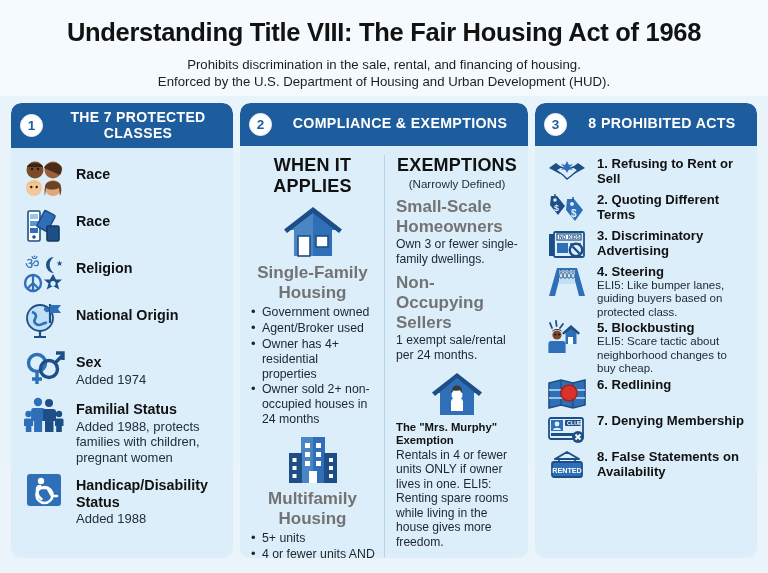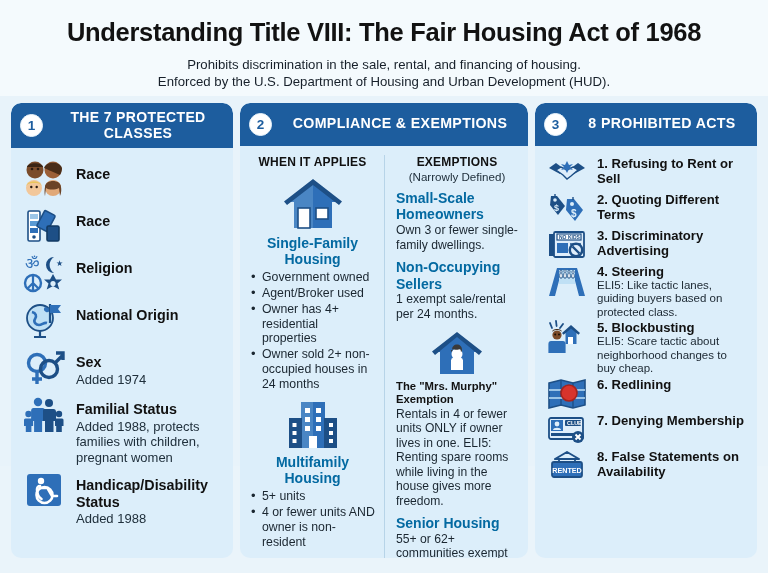--- a/index.html
+++ b/index.html
@@ -75,26 +75,26 @@
   }
   .pc-txt { padding-top: 9px; }
   .pc-name { font-size: 14.3px; font-weight: bold; color: #111; line-height: 1.14; }
   .pc-sub { font-size: 13px; color: #20303c; line-height: 1.2; margin-top: 1px; }
 
   
   .two-col { display: flex; height: 100%; }
   .sub-left { width: 50%; padding-right: 9px; }
   .sub-right { width: 50%; padding-left: 11px; border-left: 1.5px solid #b7d4e8; }
   .sub-head {
-    text-align: center; font-size: 12px; font-weight: bold;
+    text-align: center; font-size: 18px; font-weight: bold;
     color: #111; letter-spacing: 0.2px;
   }
   .sub-note { text-align: center; font-size: 11.6px; color: #20303c; margin-top: 1px; }
   .icon-center { display: flex; justify-content: center; margin: 8px 0 4px; }
-  .blk-title { font-size: 14px; font-weight: bold; color: #0369a1; line-height: 1.18; }
+  .blk-title { font-size: 17px; font-weight: bold; color: #737373; line-height: 1.18; }
   .blk-title.ctr { text-align: center; }
   .blk-body { font-size: 12.2px; color: #1a2630; line-height: 1.2; }
   ul.bul { list-style: none; margin: 2px 0 0; }
   ul.bul li {
     position: relative; padding-left: 12px;
     font-size: 12.3px; color: #1a2630; line-height: 1.21; margin-bottom: 1px;
   }
   ul.bul li::before {
     content: "•"; position: absolute; left: 1px; top: -1px;
     font-size: 13px; color: #1a2630;
@@ -425,21 +425,21 @@
                 <g fill="#fff" stroke="#1d4f86" stroke-width="0.9">
                   <path d="M14 6c1.2 0 1.2 2 .6 3 .8 1 1 4 .4 5h-2c-.6-1-.4-4 .4-5-.6-1-.6-3 .6-3z"></path>
                   <path d="M18 5.5c1.2 0 1.2 2 .6 3 .8 1 1 4.5.4 5.5h-2c-.6-1-.4-4.5.4-5.5-.6-1-.6-3 .6-3z"></path>
                   <path d="M22 6c1.2 0 1.2 2 .6 3 .8 1 1 4 .4 5h-2c-.6-1-.4-4 .4-5-.6-1-.6-3 .6-3z"></path>
                   <path d="M26 6.5c1.2 0 1.2 2 .6 3 .8 1 1 3.5.4 4.5h-2c-.6-1-.4-3.5.4-4.5-.6-1-.6-3 .6-3z"></path>
                 </g>
               </svg>
             </div>
             <div class="pa-txt">
               <div class="pa-name">4. Steering</div>
-              <div class="pa-sub">ELI5: Like tactic lanes, guiding buyers based on protected class.</div>
+              <div class="pa-sub">ELI5: Like bumper lanes, guiding buyers based on protected class.</div>
             </div>
           </div>
 
           <div class="pa-row">
             <div class="pa-ico">
               <svg width="40" height="34" viewBox="0 0 40 34">
                 <path d="M24 6L16 13h2.5v11h11V13H32z" fill="#2e6fb8"></path>
                 <path d="M24 5L15 13l1.6 1.8L24 8.5l7.4 6.3L33 13z" fill="#1d4f86"></path>
                 <rect x="21" y="17" width="5" height="7" fill="#fff"></rect>
                 <circle cx="10" cy="15" r="4.6" fill="#7a4b2a"></circle>

